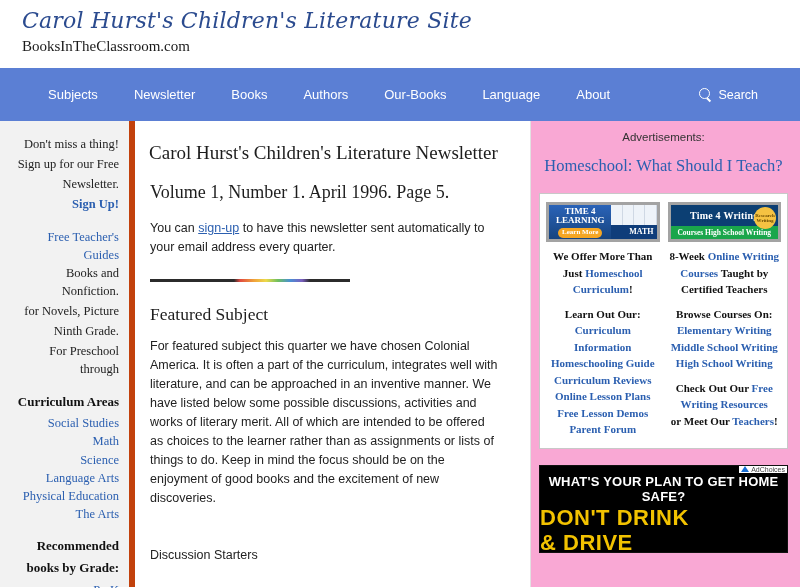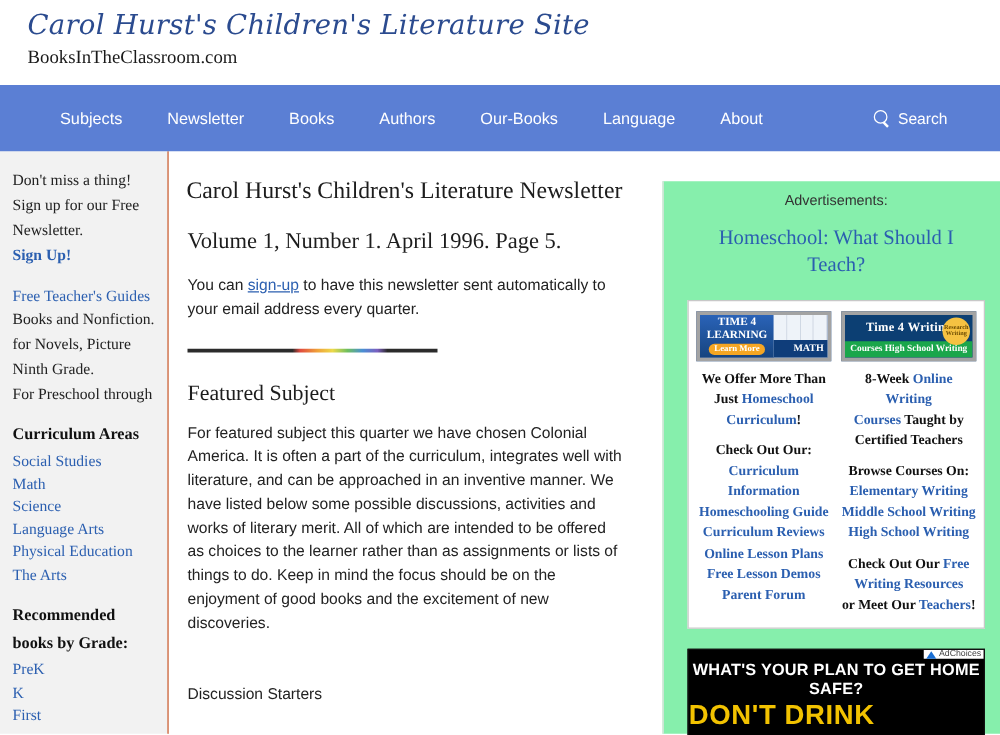--- a/index.html
+++ b/index.html
@@ -99,26 +99,26 @@
   
   .body-grid {
     display: flex;
     height: 466px;
     align-items: stretch;
   }
   .left-col {
     width: 135px;
     background: #f2f2f2;
     padding: 14px 10px 0 10px;
-    text-align: left;
+    text-align: right;
     font-family: "Liberation Serif", serif;
     font-size: 12.5px;
     color: #222;
     line-height: 1.45;
-    border-right: 1px solid #c2410c;
+    border-right: 6px solid #c2410c;
   }
   .left-block { margin-bottom: 14px; }
   .left-strong { font-weight: bold; }
   .left-link {
     color: #2b5fb0;
     text-decoration: none;
     display: block;
     cursor: pointer;
   }
   .left-heading {
@@ -188,25 +188,24 @@
     font-size: 12.5px;
     color: #222;
     line-height: 1.52;
     margin: 12px 0 0 3px;
     max-width: 382px;
   }
   .spacer-lg { height: 26px; }
 
   .right-col {
     width: 270px;
-    background: #86efac;
-    padding: 10px 12px 0 19px;
+    background: #f9a8d4;
+    padding: 10px 12px 0 8px;
     border-left: 1px solid #e2e2e2;
     text-align: center;
-    margin-top: 24px;
   }
   .ads-label {
     font-family: "Liberation Sans", sans-serif;
     font-size: 11.5px;
     color: #333;
     margin-bottom: 12px;
   }
   .ad-headline {
     font-family: "Liberation Serif", serif;
     font-size: 16.5px;
@@ -468,21 +467,21 @@
             </div>
           </div>
           <div class="ad-bold">We Offer More Than</div>
           <div>
             <span class="ad-bold">Just </span><a class="ad-link ad-bold">Homeschool</a>
           </div>
           <div>
             <a class="ad-link ad-bold">Curriculum</a><span class="ad-bold">!</span>
           </div>
           <div class="ad-sep"></div>
-          <div class="ad-bold">Check Out Our:</div>
+          <div class="ad-bold">Learn Out Our:</div>
           <a class="ad-link ad-bold">Curriculum Information</a>
           <a class="ad-link ad-bold">Homeschooling Guide</a>
           <a class="ad-link ad-bold">Curriculum Reviews</a>
           <a class="ad-link ad-bold">Online Lesson Plans</a>
           <a class="ad-link ad-bold">Free Lesson Demos</a>
           <a class="ad-link ad-bold">Parent Forum</a>
         </div>
 
         <div class="ad-col">
           <div class="ad-banner banner-t4w">

